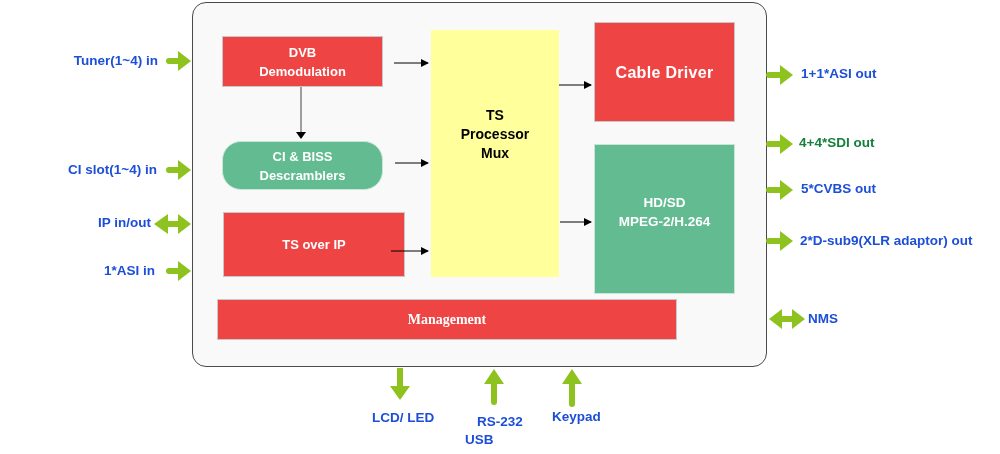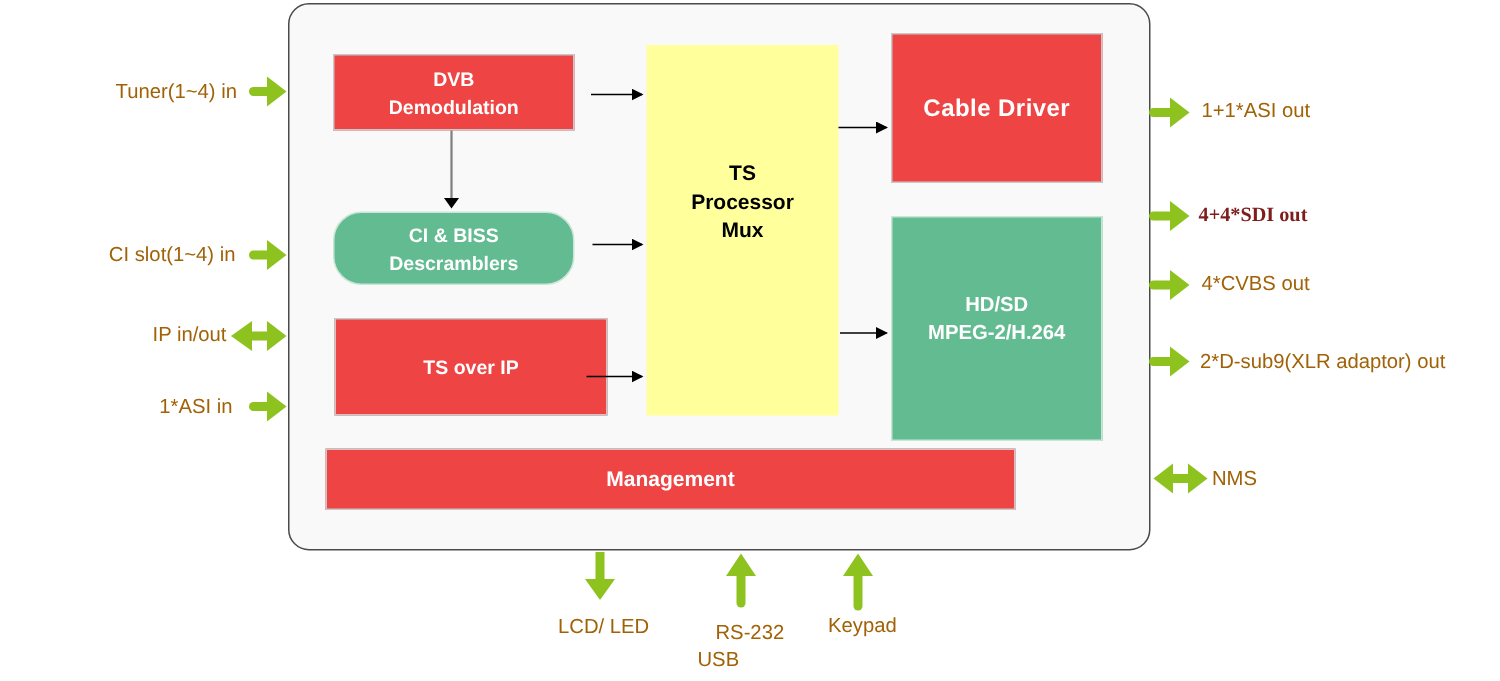--- a/index.html
+++ b/index.html
@@ -17,25 +17,25 @@
     .block {
       display: flex; flex-direction: column; align-items: center; justify-content: center;
       text-align: center; font-weight: bold; color: #ffffff; font-size: 13px; line-height: 19px;
       box-sizing: border-box;
     }
     .gray { background: #ef4444; border: 1px solid #c8c8c8; }
     .green { background: #62bb91; border: 1px solid #c8e6d6; }
     .yellow { background: #ffff9c; color: #000000; font-size: 14px; line-height: 19px; }
     .big { font-size: 16px; letter-spacing: 0.3px; }
     .label {
-      font-size: 13.5px; color: #a16207; white-space: nowrap; line-height: 16px;
+      font-size: 13.5px; color: #1d4ed8; white-space: nowrap; line-height: 16px; font-weight: bold;
     }
     .label.right { text-align: right; }
     .label.center { text-align: left; }
-    .red { color: #7f1d1d; font-weight: bold; font-family: Liberation Serif, serif; }
+    .red { color: #15803d; font-weight: bold; }
     svg.overlay { position: absolute; left: 0; top: 0; }
   </style>
 </head>
 <body>
 
 <div class="abs container"></div>
 
 <div class="abs block gray" style="left:222px;top:36px;width:161px;height:51px;">
   <span>DVB</span>
   <span>Demodulation</span>
@@ -58,21 +58,21 @@
 
 <div class="abs block gray big" style="left:594px;top:22px;width:141px;height:100px;">
   <span>Cable Driver</span>
 </div>
 
 <div class="abs block green" style="left:594px;top:126px;width:141px;height:150px;padding-bottom:14px;font-size:13.5px;margin-top:18px;">
   <span>HD/SD</span>
   <span>MPEG-2/H.264</span>
 </div>
 
-<div class="abs block gray" style="left:217px;top:299px;width:460px;height:41px;font-size:14px;">
+<div class="abs block gray" style="left:217px;top:299px;width:460px;height:41px;font-size:14px;font-family:Liberation Serif, serif;">
   <span>Management</span>
 </div>
 
 <svg class="overlay" width="1000" height="454">
   <defs>
     <marker id="blackhead" markerWidth="8" markerHeight="8" refX="7" refY="4" orient="auto" markerUnits="userSpaceOnUse">
       <path d="M0,0 L8,4 L0,8 z" fill="#000"></path>
     </marker>
   </defs>
 
@@ -138,20 +138,20 @@
   </g>
 </svg>
 
 <div class="abs label right" style="right:842px;top:53px;">Tuner(1~4) in</div>
 <div class="abs label right" style="right:843px;top:162px;">CI slot(1~4) in</div>
 <div class="abs label right" style="right:849px;top:215px;">IP in/out</div>
 <div class="abs label right" style="right:845px;top:263px;">1*ASI in</div>
 
 <div class="abs label" style="left:801px;top:66px;text-align:center;">1+1*ASI out</div>
 <div class="abs label red" style="left:799px;top:135px;">4+4*SDI out</div>
-<div class="abs label" style="left:801px;top:181px;">4*CVBS out</div>
+<div class="abs label" style="left:801px;top:181px;">5*CVBS out</div>
 <div class="abs label" style="left:800px;top:233px;">2*D-sub9(XLR adaptor) out</div>
 <div class="abs label" style="left:808px;top:311px;">NMS</div>
 
 <div class="abs label center" style="left:372px;top:410px;width:68px;">LCD/ LED</div>
 <div class="abs label center" style="left:465px;top:414px;width:60px;margin-left:12px;">RS-232</div>
 <div class="abs label center" style="left:465px;top:432px;width:60px;">USB</div>
 <div class="abs label center" style="left:552px;top:409px;width:60px;">Keypad</div>
 
 </body></html>

